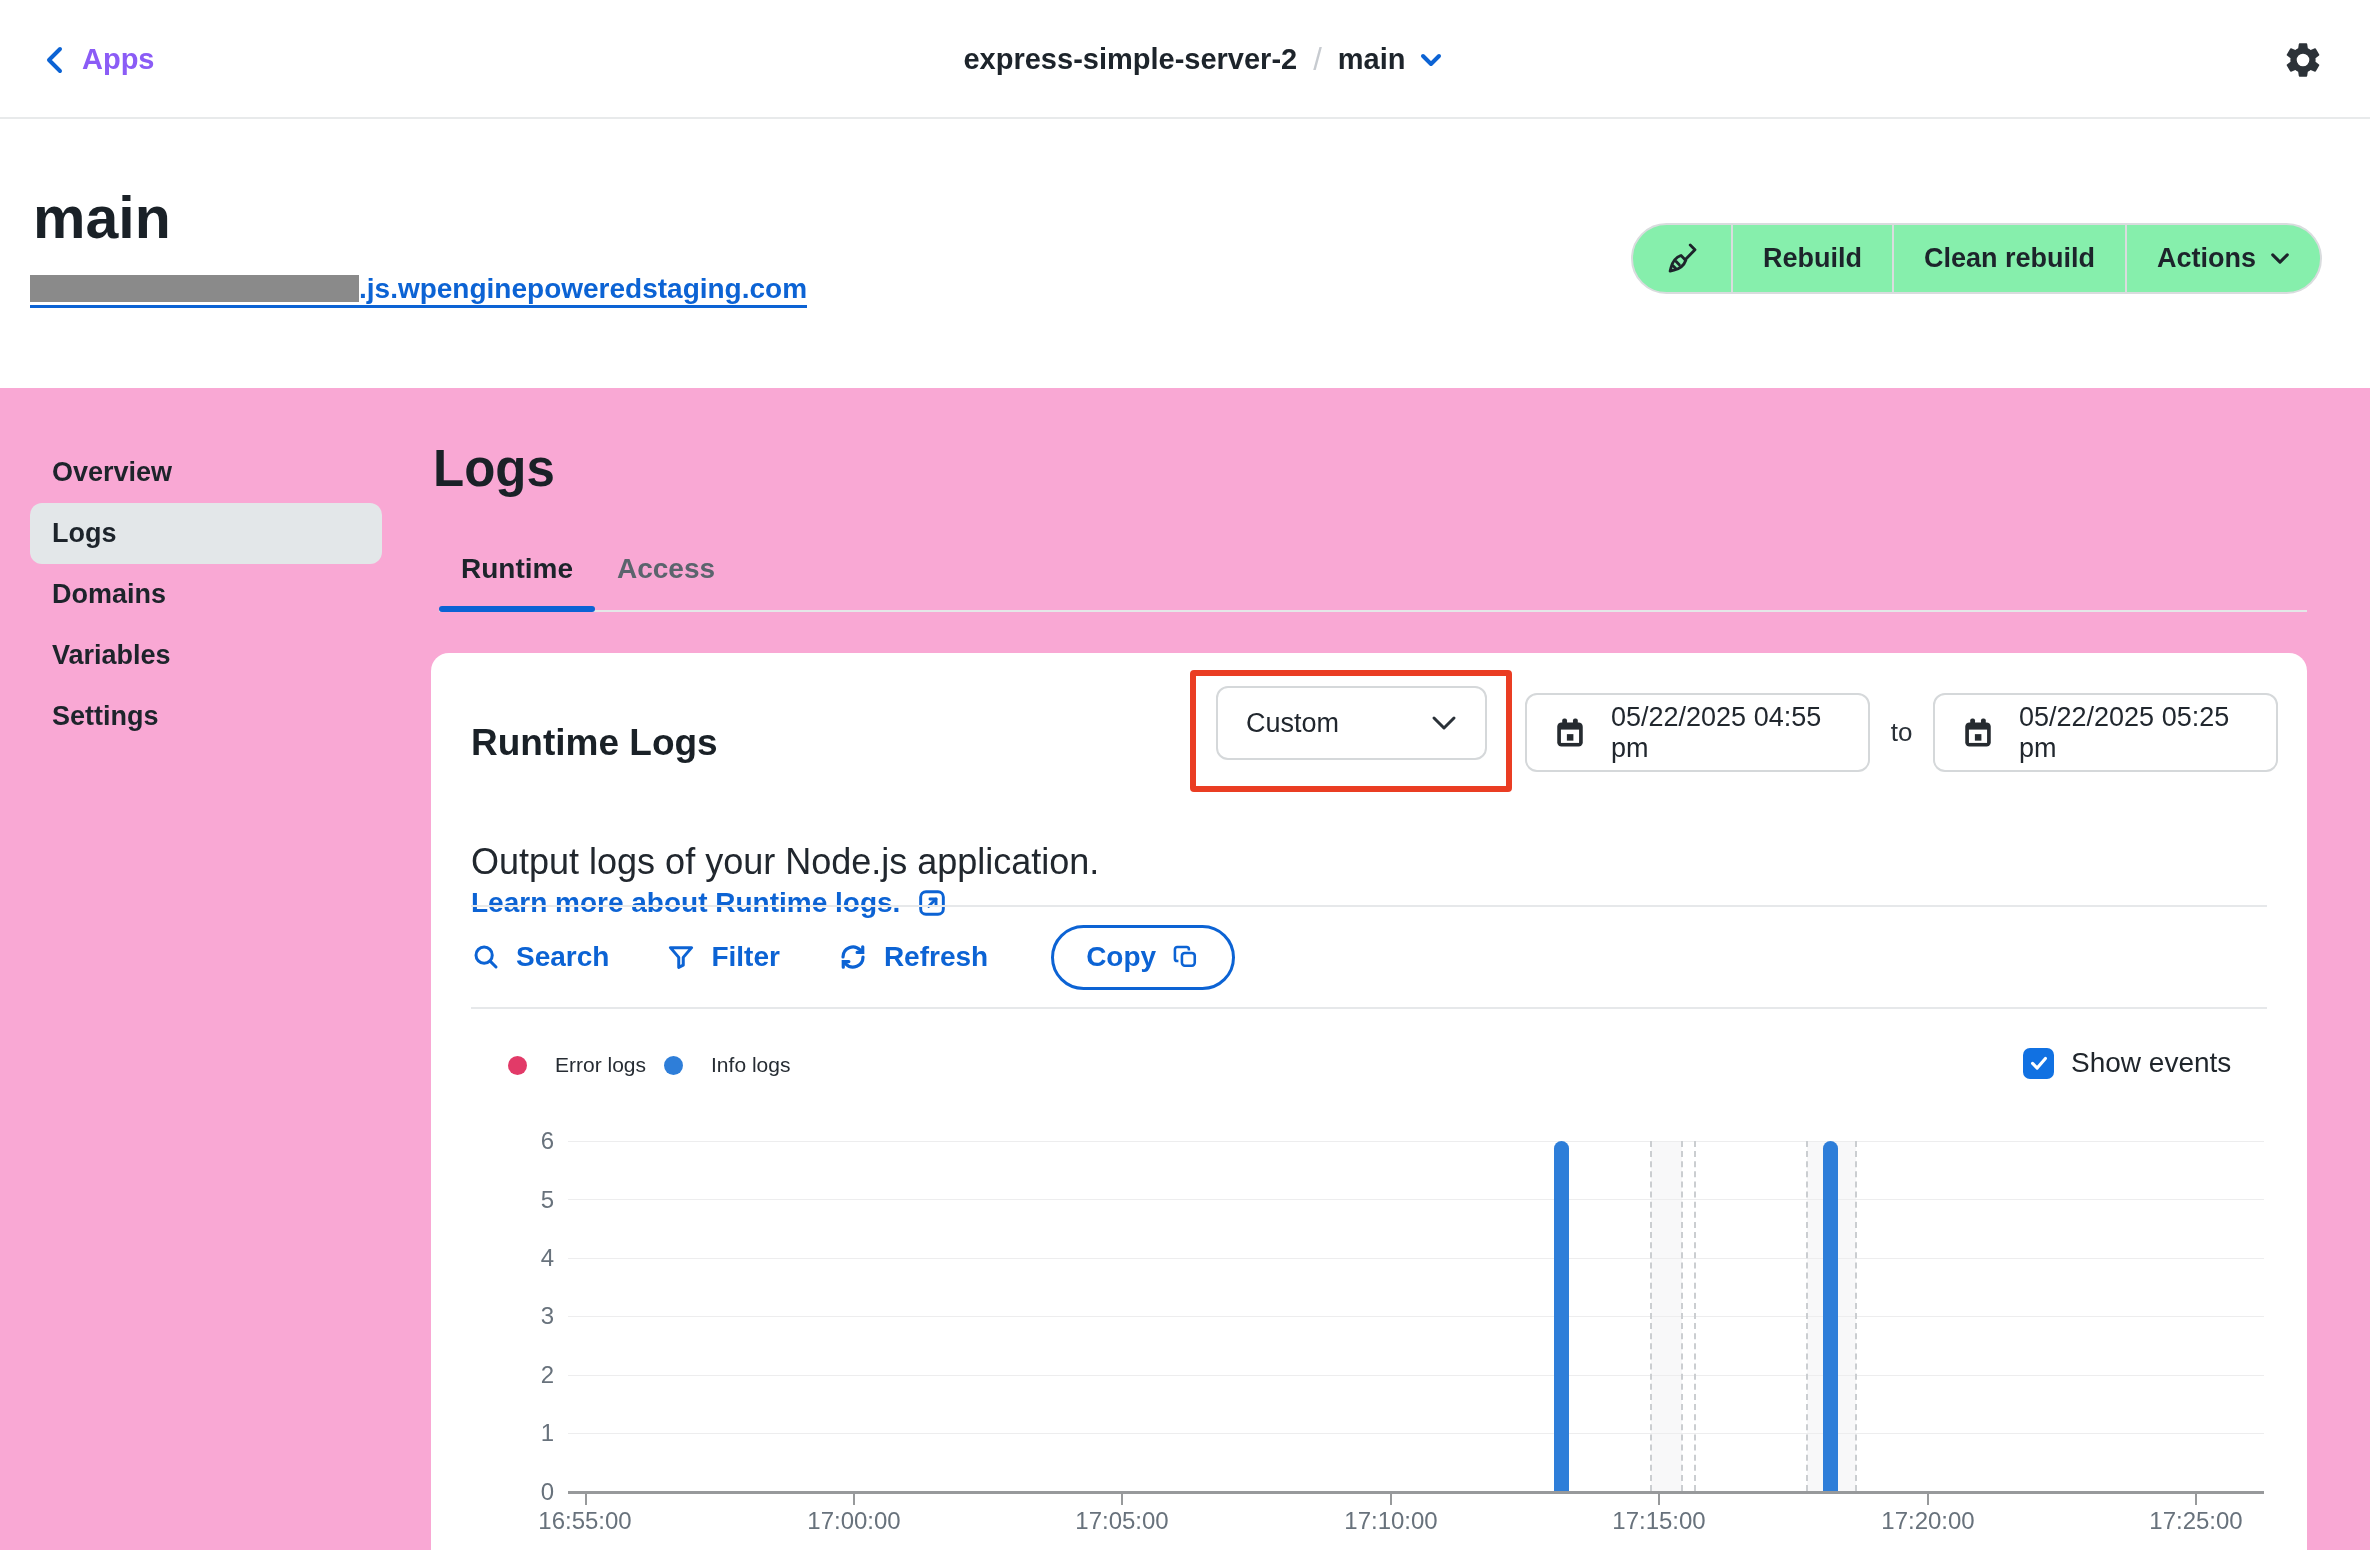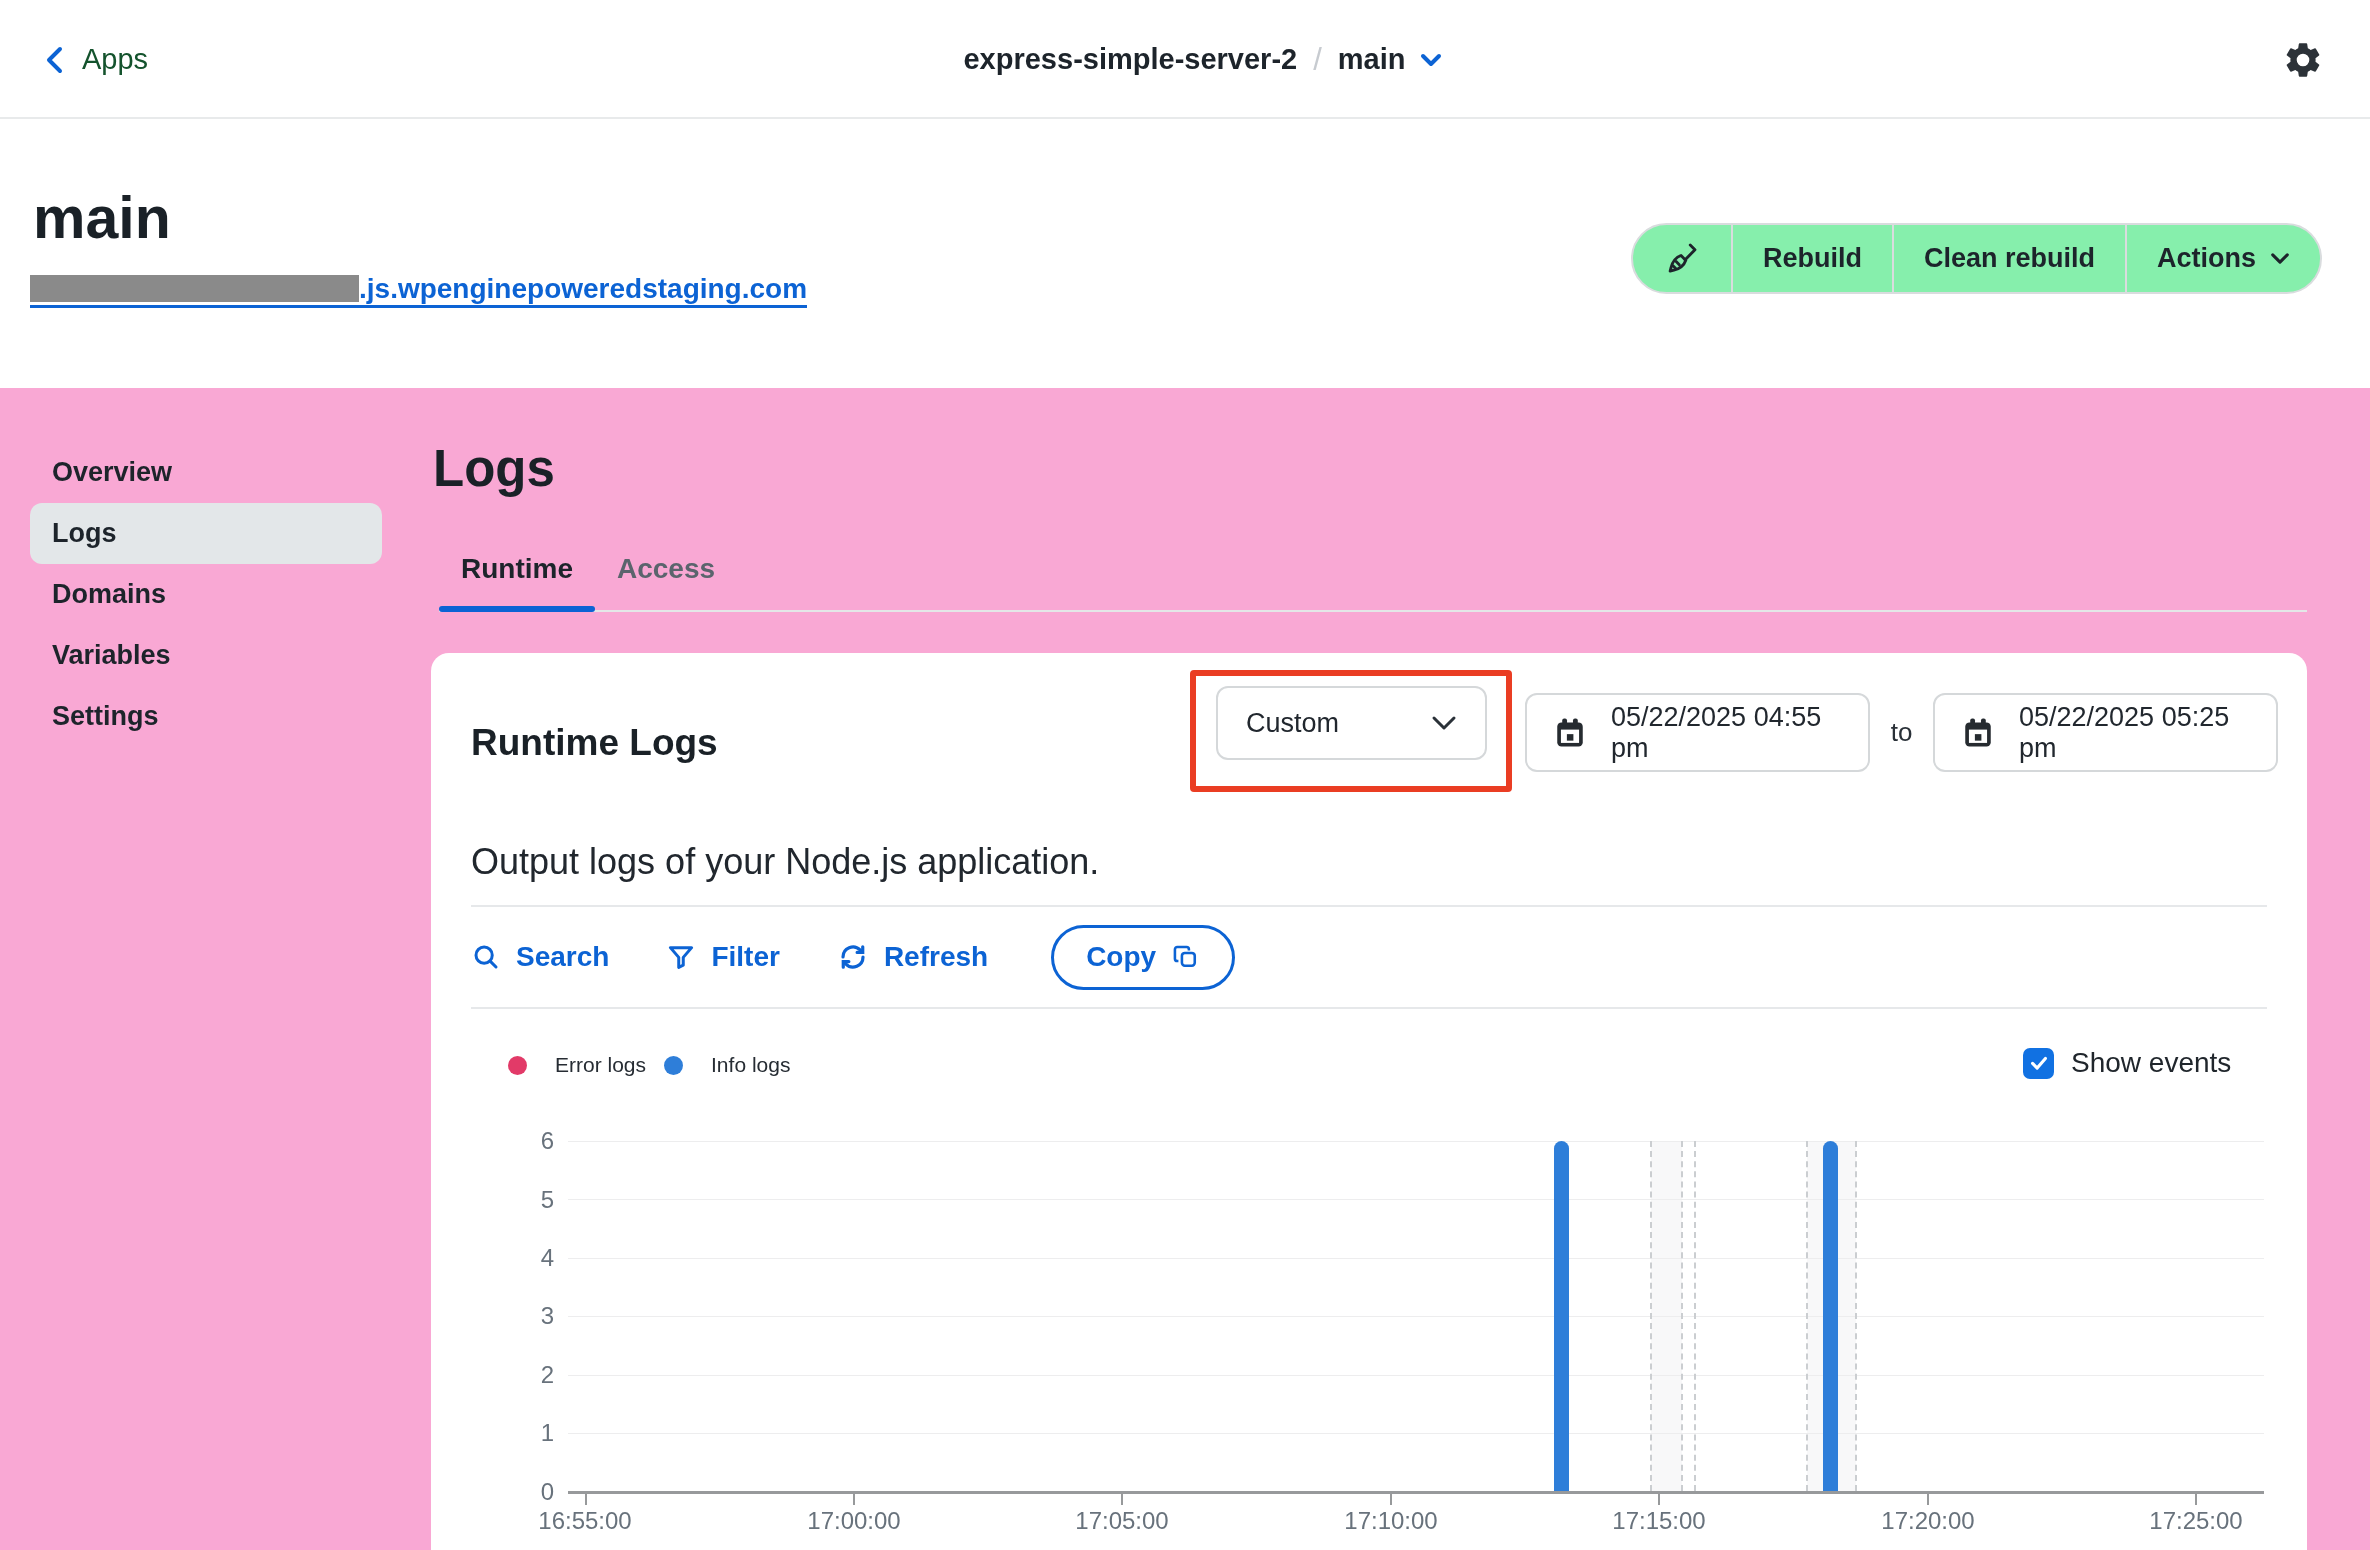--- a/index.html
+++ b/index.html
@@ -5,21 +5,21 @@
   * { margin:0; padding:0; box-sizing:border-box; }
   html,body { width:2370px; height:1550px; overflow:hidden; background:#fff;
     font-family:"Liberation Sans", sans-serif; color:#1d242b; }
   .page { position:relative; width:2370px; height:1550px; }
 
   
   .top-hairline { position:absolute; top:14px; left:0; width:100%; height:1px; background:#e3e5e6; }
   .header { position:absolute; top:0; left:0; width:100%; height:119px; background:#fff;
     border-bottom:2px solid #e8eaeb; }
   .back-link { position:absolute; left:44px; top:0; height:119px; display:flex; align-items:center;
-    gap:16px; color:#14532d; font-size:29px; font-weight:400; cursor:pointer; }
+    gap:16px; color:#8b5cf6; font-size:29px; font-weight:700; cursor:pointer; }
   .breadcrumb { position:absolute; left:0; right:0; top:0; height:119px; display:flex;
     align-items:center; justify-content:center; gap:16px; font-size:29px; font-weight:700;margin-left:35px; }
   .crumb-sep { color:#c7cbd0; font-weight:400; font-size:31px; }
   .branch-wrap { display:flex; align-items:center; gap:14px; cursor:pointer; }
   .gear-btn { position:absolute; right:46px; top:39px; width:42px; height:42px; cursor:pointer; }
 
   
   .hero { position:absolute; top:119px; left:0; width:100%; height:269px; background:#fff; }
   .hero h1 { position:absolute; left:33px; top:65px; font-size:59px; font-weight:700; color:#1a2127; }
   .hero-link { position:absolute; left:30px; top:156px; display:flex; align-items:flex-end;
@@ -182,20 +182,30 @@
     <div class="main-col">
       <h2>Logs</h2>
       <div class="tabs">
         <div class="tab active">Runtime</div>
         <div class="tab">Access</div>
       </div>
 
       <div class="card">
         <h3>Runtime Logs</h3>
         <p class="card-desc">Output logs of your Node.js application.</p>
+        <div class="learn-link">
+          <span>Learn more about Runtime logs.</span>
+          <span>
+            <svg width="32" height="32" viewBox="0 0 24 24" fill="none" stroke="#0c63d4" stroke-width="2.2" stroke-linecap="round" stroke-linejoin="round">
+              <rect x="3.5" y="3.5" width="17" height="17" rx="4"></rect>
+              <path d="M9.5 14.5l5.5-5.5"></path>
+                <polyline points="10.5,9 15,9 15,13.5"></polyline>
+            </svg>
+          </span>
+        </div>
 
         <div class="annotation-box"></div>
         <div class="range-select">
           <span>Custom</span>
           <span>
             <svg width="26" height="16" viewBox="0 0 26 16">
                 <polyline points="3,3 13,13 23,3" fill="none" stroke="#2a3138" stroke-width="3" stroke-linecap="round" stroke-linejoin="round"></polyline>
               </svg>
           </span>
         </div>

